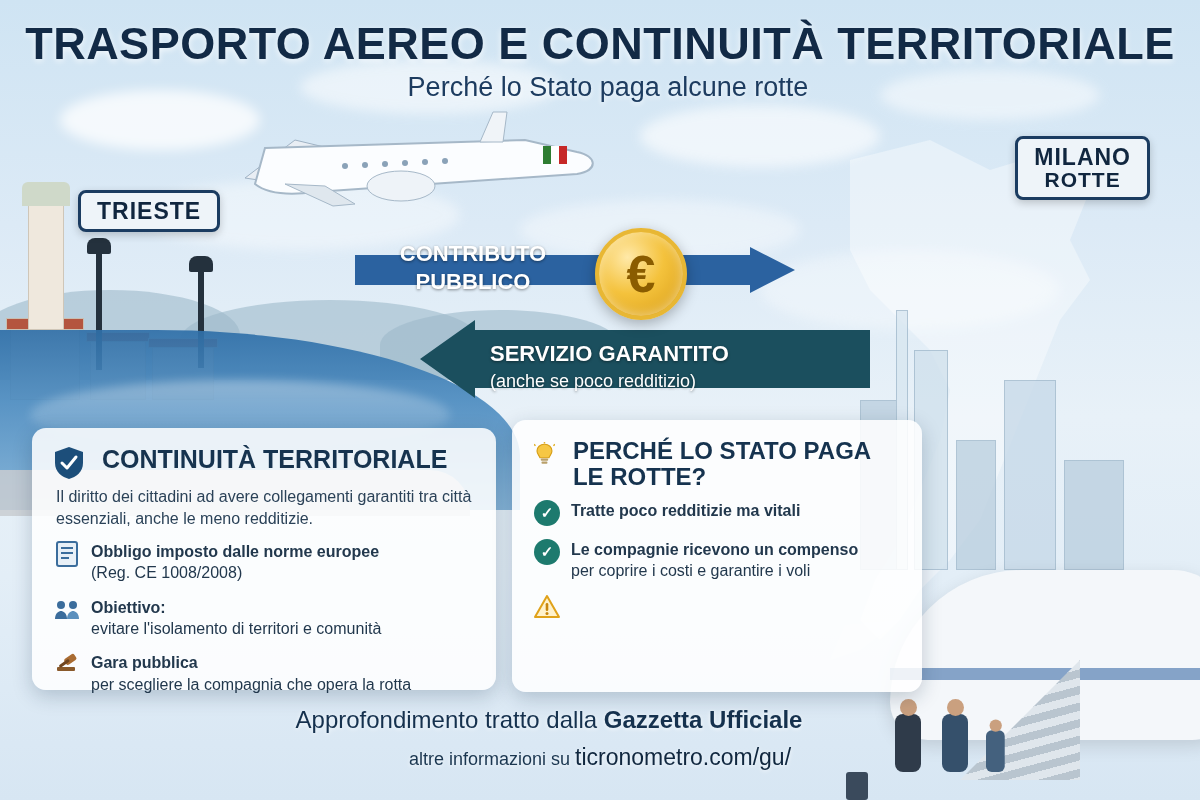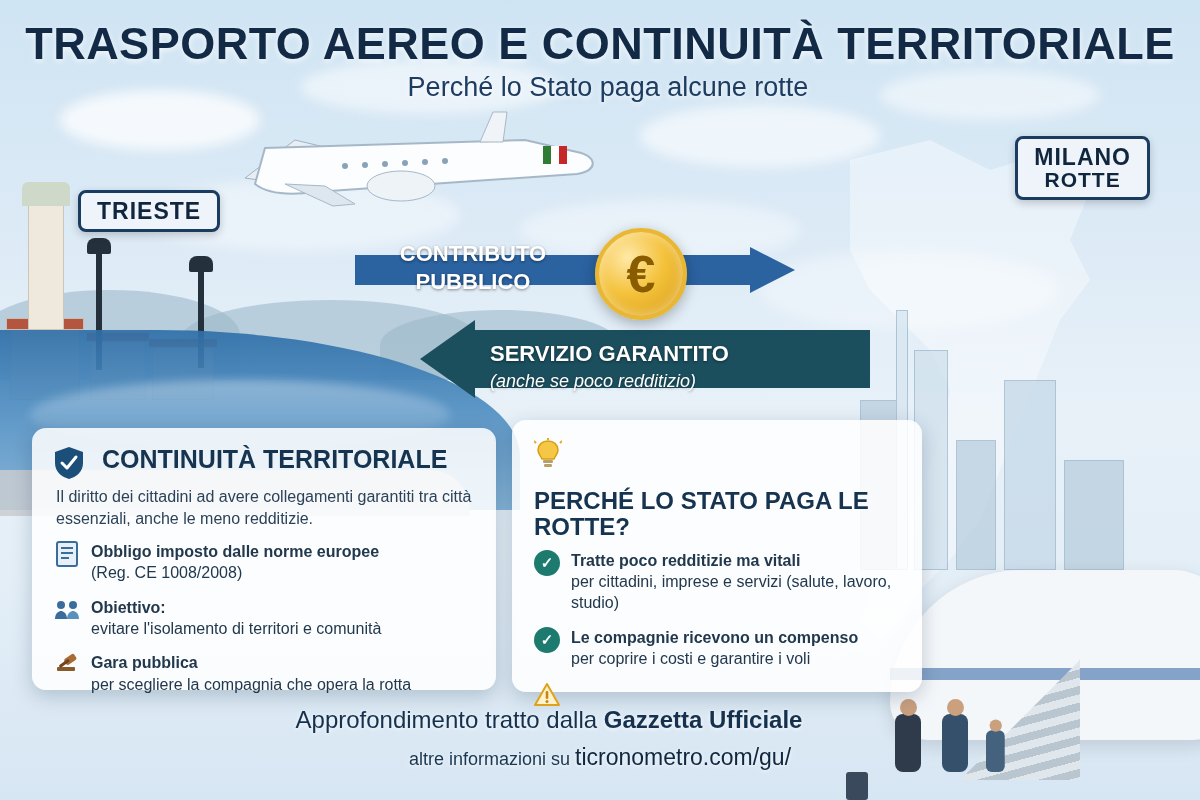--- a/index.html
+++ b/index.html
@@ -139,21 +139,21 @@
   .arrow-text-1 {
     position:absolute; left:378px; top:240px; width:190px; text-align:center;
     color:#fff; font-weight:800; font-size:22px; line-height:1.25;
     text-shadow:0 1px 3px rgba(0,0,0,.45);
   }
   .arrow-text-2 {
     position:absolute; left:490px; top:340px; width:400px;
     color:#fff; font-weight:800; font-size:22px; line-height:1.25;
     text-shadow:0 1px 3px rgba(0,0,0,.45);
   }
-  .arrow-text-2 .sub { display:block; font-weight:400; font-size:18px; margin-top:2px;font-style:italic;}
+  .arrow-text-2 .sub { display:block; font-weight:400; font-size:18px; margin-top:2px;}
 
   
   .coin {
     position:absolute; left:595px; top:228px; width:92px; height:92px;
     border-radius:50%;
     background: radial-gradient(circle at 34% 30%, #ffe9a8 0%, #f4c23c 45%, #d79b14 100%);
     border:4px solid #e8b734;
     box-shadow: 0 4px 14px rgba(0,0,0,.28), inset 0 0 12px rgba(255,255,255,.5);
     display:flex; align-items:center; justify-content:center;
     color:#8a5c00; font-size:52px; font-weight:800;
@@ -169,21 +169,21 @@
   }
   .panel.left  { left:32px;  top:428px; width:464px; height:262px; }
   .panel.right { left:512px; top:420px; width:410px; height:272px; }
 
   .panel-head {
     display:flex; align-items:flex-start; gap:18px;
     font-size:25px; font-weight:800; color:#16334f;
     line-height:1.08;
     margin-bottom:6px;
   }
-  .panel.right .panel-head { font-size:24px;flex-direction:column; }
+  .panel.right .panel-head { font-size:24px; }
 
   .panel-intro {
     font-size:16px; color:#2b4258; line-height:1.35; margin:2px 0 12px 2px;
   }
 
   .item { display:flex; gap:11px; margin-bottom:13px; align-items:flex-start;}
   .item-ico { flex:0 0 auto; width:26px; height:26px; display:flex; align-items:center; justify-content:center; }
   .item-txt { font-size:16px; color:#22384d; line-height:1.33; }
   .item-txt .l1 { font-weight:700; display:block; }
   .item-txt .l2 { display:block; }
@@ -388,21 +388,20 @@
       </svg>
       <span>PERCHÉ LO STATO PAGA LE ROTTE?</span>
     </div>
 
     <div class="item" style="margin-top:10px;">
       <span class="item-ico">
         <span class="check">✓</span>
       </span>
       <span class="item-txt">
         <span class="l1">Tratte poco redditizie ma vitali</span>
-        <span class="l2">per cittadini, imprese e servizi (salute, lavoro, studio)</span>
       </span>
     </div>
 
     <div class="item">
       <span class="item-ico">
         <span class="check">✓</span>
       </span>
       <span class="item-txt">
         <span class="l1">Le compagnie ricevono un compenso</span>
         <span class="l2">per coprire i costi e garantire i voli</span>

